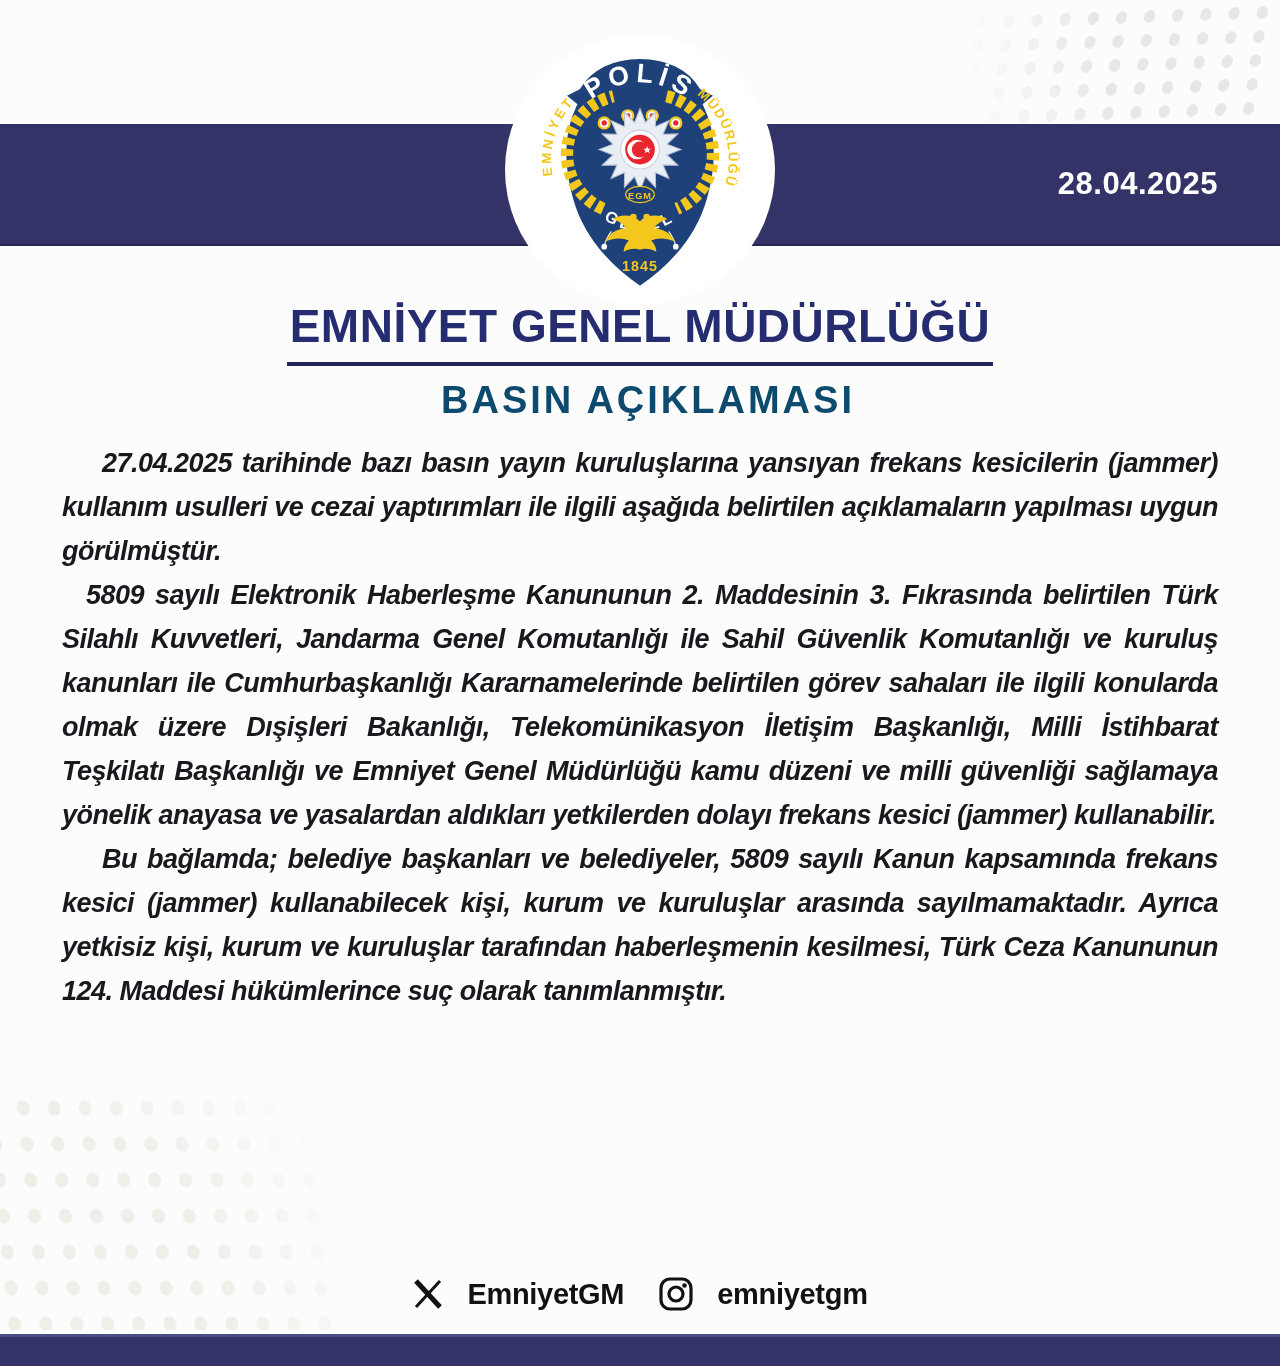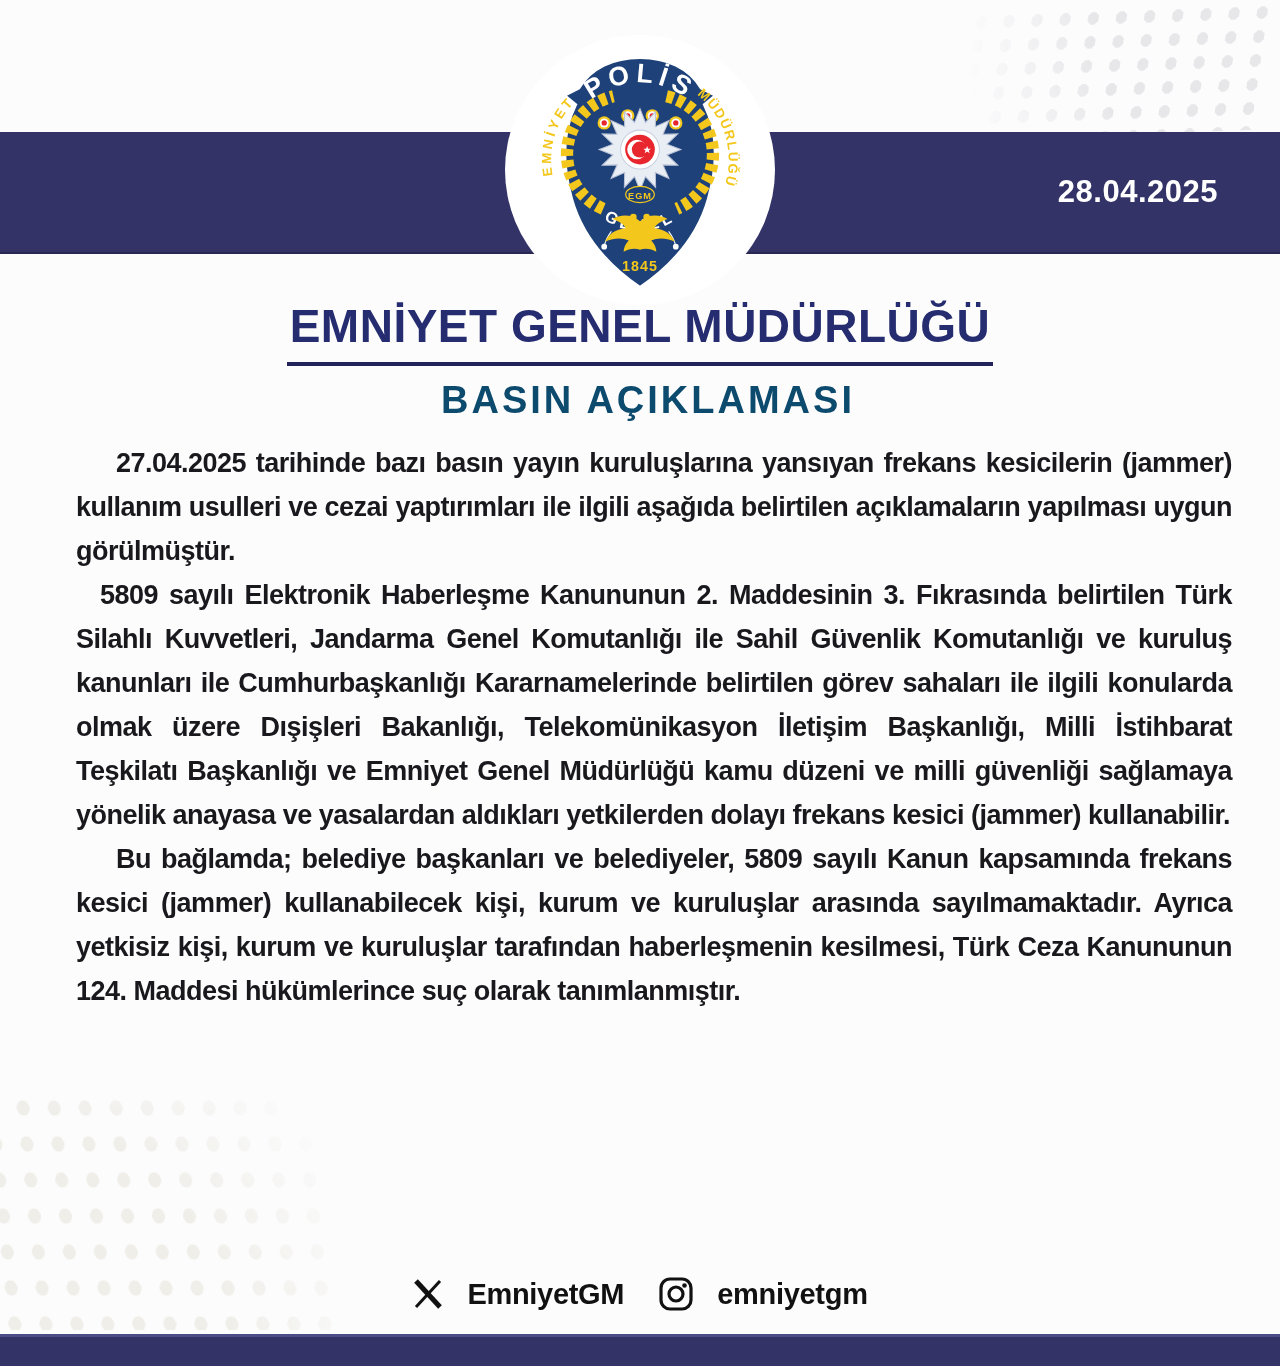--- a/index.html
+++ b/index.html
@@ -19,21 +19,21 @@
   }
   .dots-bl{
     position:absolute;left:0;bottom:36px;width:340px;height:240px;
     background-image:radial-gradient(ellipse 9px 11px at center,#efeee9 68%,transparent 72%);
     background-size:31px 36px;
     transform:skewX(6deg);transform-origin:bottom left;
     -webkit-mask-image:radial-gradient(circle at 0% 100%, #000 0 55%, transparent 95%);
     mask-image:radial-gradient(circle at 0% 100%, #000 0 55%, transparent 95%);
   }
   .band{
-    position:absolute;left:0;top:132px;width:100%;height:122px;
+    position:absolute;left:0;top:124px;width:100%;height:122px;
     background:#333368;border-bottom:2px solid #272752;
     box-sizing:border-box;
     padding-left:43px;
   }
   .date{
     position:absolute;right:62px;top:50%;transform:translateY(-50%);
     color:#ffffff;font-size:31px;font-weight:bold;letter-spacing:.5px;
   }
   .logo-wrap{
     position:absolute;left:505px;top:35px;width:270px;height:270px;
@@ -42,21 +42,21 @@
   .main-title{
     display:inline-block;margin:0;
     color:#252c6f;font-size:46px;font-weight:bold;letter-spacing:.5px;
     padding:0 3px 9px 3px;border-bottom:4px solid #23235c;
   }
   .subtitle{
     position:absolute;left:0;top:371px;width:100%;text-align:center;
     color:#0c4a6e;font-size:38px;font-weight:bold;letter-spacing:3px;margin:8px;
   }
   .body-text{
-    position:absolute;left:76px;top:441px;width:1156px;
+    position:absolute;left:62px;top:441px;width:1156px;font-style:italic;
   }
   .body-text p{
     margin:0;color:#18181d;font-size:27px;font-weight:bold;
     line-height:44px;text-align:justify;text-indent:40px;
     letter-spacing:-0.5px;
   }
   .body-text p.small-indent{text-indent:24px;}
   .footer{
     position:absolute;left:0;top:1276px;width:100%;
     display:flex;justify-content:center;align-items:center;gap:34px;

